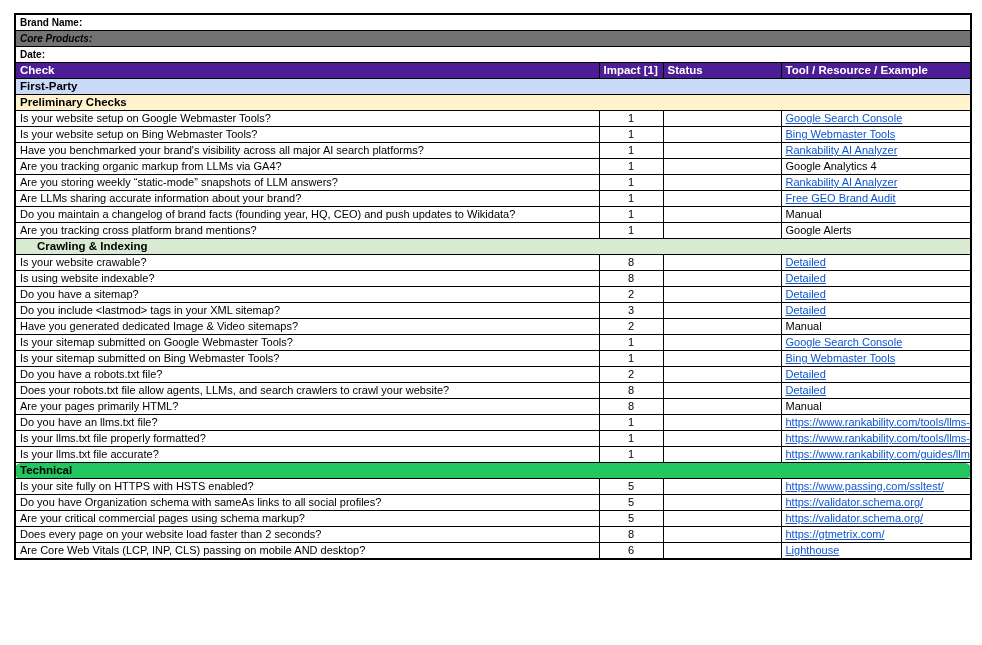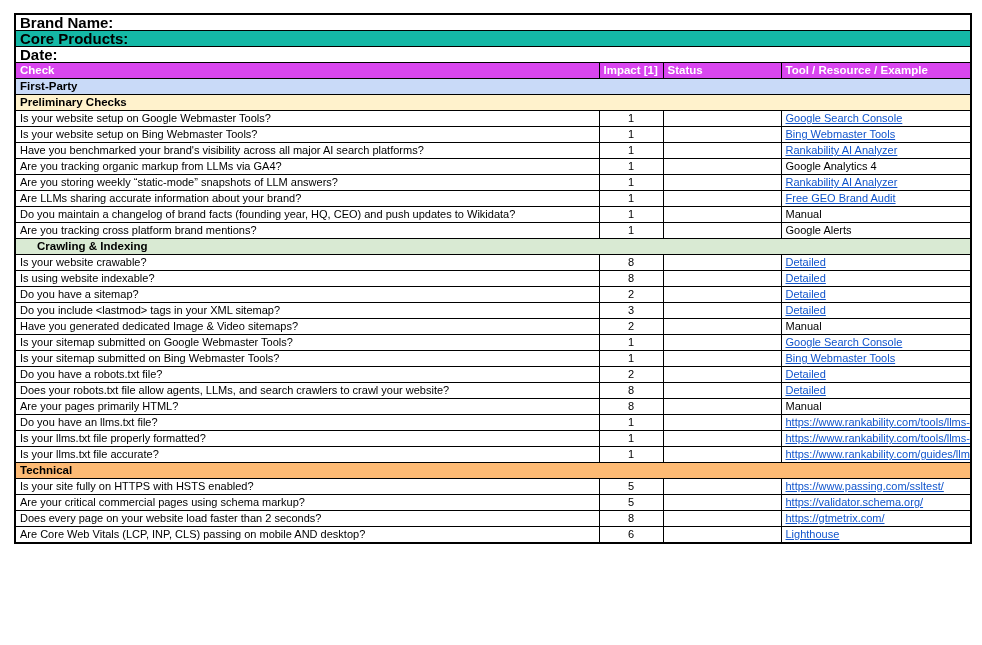--- a/index.html
+++ b/index.html
@@ -3,23 +3,23 @@
 <meta charset="utf-8">
 <title>Checklist</title>
 <style>
   html,body{margin:0;padding:0;background:#ffffff;}
   body{width:982px;height:645px;position:relative;font-family:"Liberation Sans",sans-serif;}
   .sheet{position:absolute;left:14px;top:13px;}
   table{border-collapse:collapse;table-layout:fixed;width:956px;border:2px solid #000;}
   td,th{border:1px solid #000;height:16px;padding:0 4px;font-size:11px;line-height:15px;
         overflow:hidden;white-space:nowrap;box-sizing:border-box;vertical-align:middle;
         text-align:left;color:#000;}
-  tr.meta-row td{font-weight:bold;font-size:15px;}
-  tr.meta-row.alt td{background:#14b8a6;}
-  tr.hdr-row th{background:#d946ef;color:#ffffff;font-weight:bold;font-size:11.5px;}
+  tr.meta-row td{font-weight:bold;font-size:10px;}
+  tr.meta-row.alt td{background:#737373;font-style:italic;}
+  tr.hdr-row th{background:#4c1d95;color:#ffffff;font-weight:bold;font-size:11.5px;}
   td.section-cell{font-weight:bold;font-size:11.5px;}
   td.impact-cell{text-align:center;}
   a.link{color:#1155cc;text-decoration:underline;cursor:pointer;}
 </style>
 </head>
 <body>
 
 <div class="sheet">
   <table>
     <colgroup>
@@ -175,27 +175,33 @@
           <td></td>
           <td><a class="link">https://www.rankability.com/tools/llms-tx</a></td>
         </tr>
         <tr>
           <td>Is your llms.txt file accurate?</td>
           <td class="impact-cell">1</td>
           <td></td>
           <td><a class="link">https://www.rankability.com/guides/llms</a></td>
         </tr>
         <tr>
-          <td class="section-cell" colspan="4" style="background: #fdba74;">Technical</td>
+          <td class="section-cell" colspan="4" style="background: #22c55e; border-radius: 6px;">Technical</td>
         </tr>
         <tr>
           <td>Is your site fully on HTTPS with HSTS enabled?</td>
           <td class="impact-cell">5</td>
           <td></td>
           <td><a class="link">https://www.passing.com/ssltest/</a></td>
+        </tr>
+        <tr>
+          <td>Do you have Organization schema with sameAs links to all social profiles?</td>
+          <td class="impact-cell">5</td>
+          <td></td>
+          <td><a class="link">https://validator.schema.org/</a></td>
         </tr>
         <tr>
           <td>Are your critical commercial pages using schema markup?</td>
           <td class="impact-cell">5</td>
           <td></td>
           <td><a class="link">https://validator.schema.org/</a></td>
         </tr>
         <tr>
           <td>Does every page on your website load faster than 2 seconds?</td>
           <td class="impact-cell">8</td>

